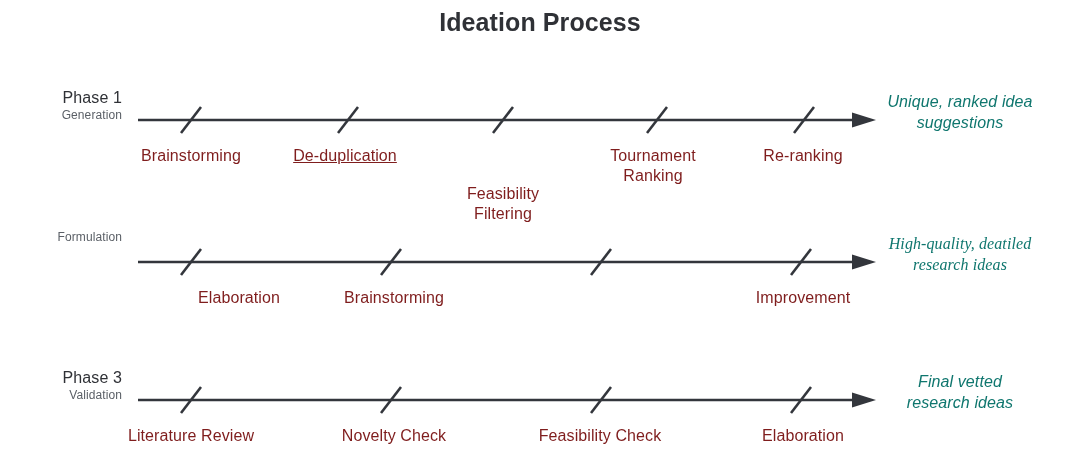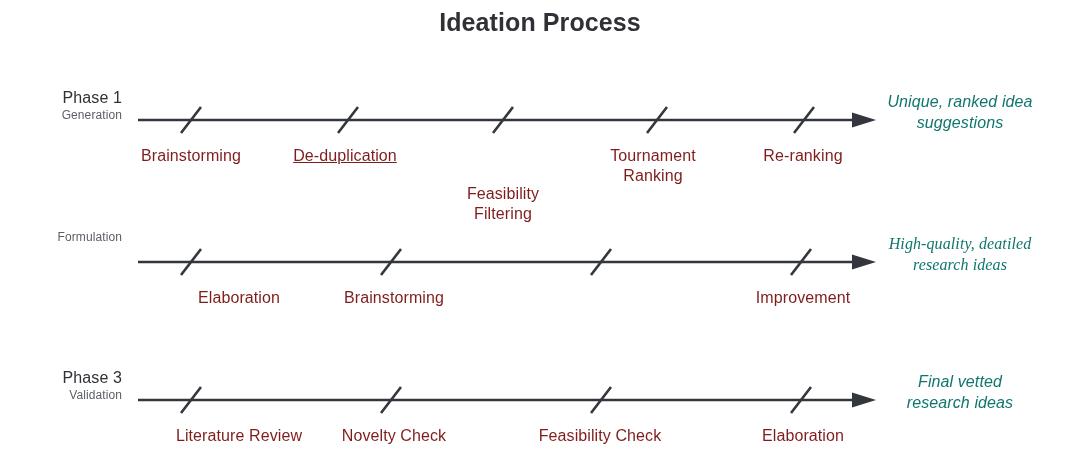--- a/index.html
+++ b/index.html
@@ -176,21 +176,21 @@
       <line x1="138" y1="32" x2="862" y2="32" stroke="#33363c" stroke-width="2.6"></line>
       <polygon points="852,24.5 876,32 852,39.5" fill="#33363c"></polygon>
       <g stroke="#33363c" stroke-width="2.6" stroke-linecap="butt">
         <line x1="181" y1="45" x2="201" y2="19"></line>
         <line x1="381" y1="45" x2="401" y2="19"></line>
         <line x1="591" y1="45" x2="611" y2="19"></line>
         <line x1="791" y1="45" x2="811" y2="19"></line>
       </g>
     </svg>
 
-    <div class="step-label" style="left:191px; top:58px;margin-left:48px;">Literature Review</div>
+    <div class="step-label" style="left:191px; top:58px;">Literature Review</div>
     <div class="step-label" style="left:394px; top:58px;">Novelty Check</div>
     <div class="step-label" style="left:600px; top:58px;">Feasibility Check</div>
     <div class="step-label" style="left:803px; top:58px;">Elaboration</div>
 
     <div class="outcome" style="top:4px;">Final vetted
 research ideas</div>
   </div>
 
 </div>
 

